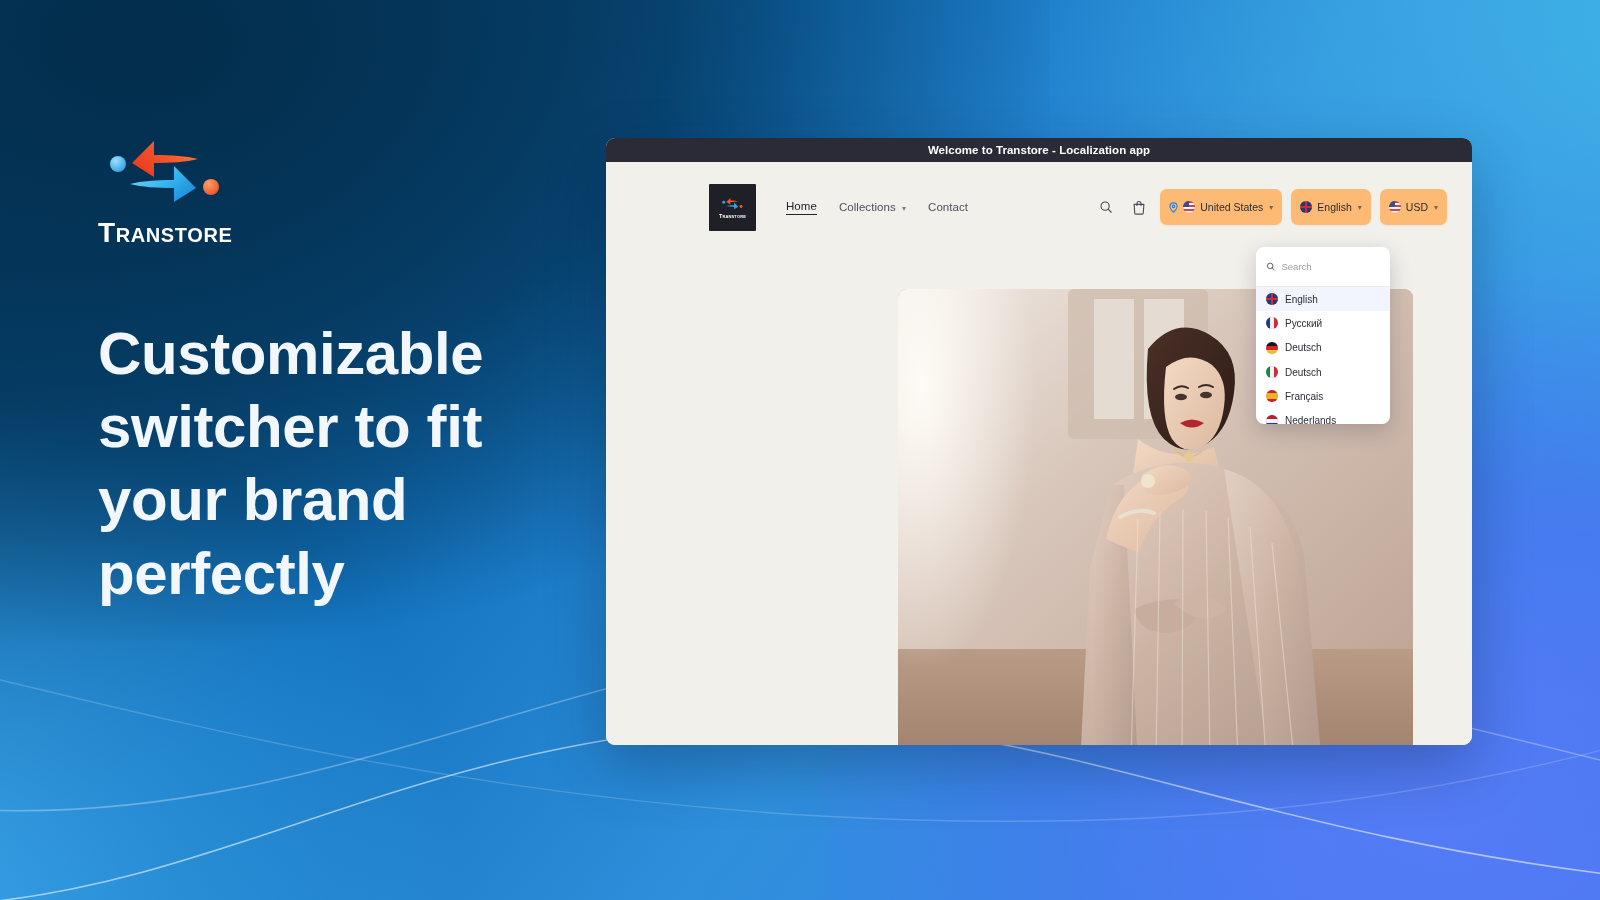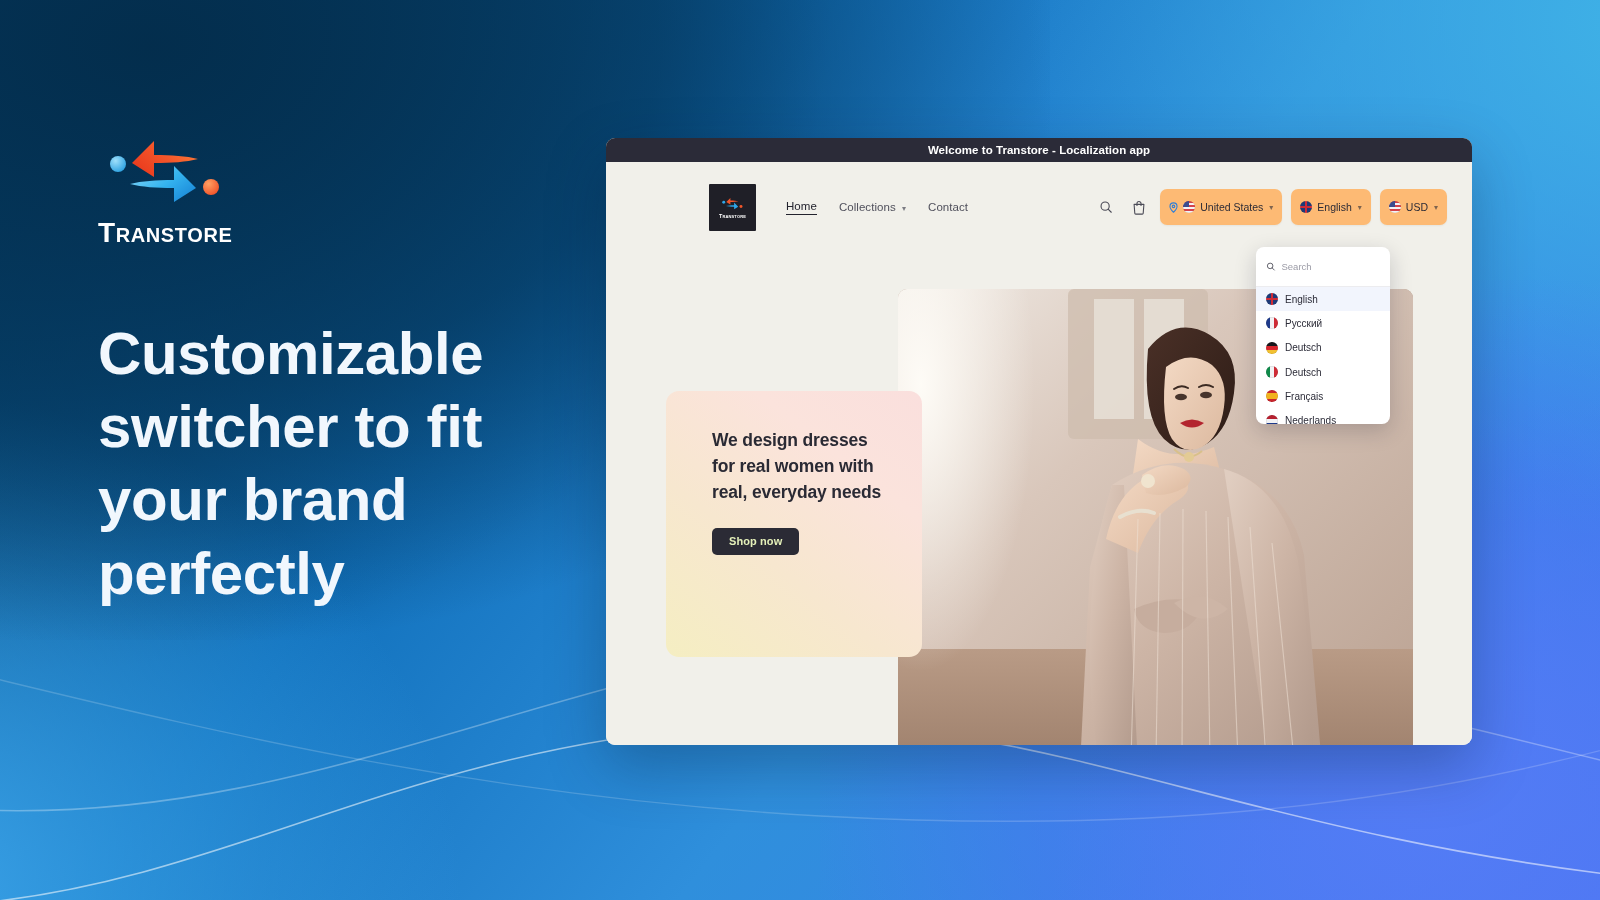--- a/index.html
+++ b/index.html
@@ -520,24 +520,20 @@
               <path d="M285 220 L284 470"></path>
                 <path d="M308 222 L312 470"></path>
               <path d="M330 228 L340 470"></path>
                 <path d="M352 238 L368 470"></path>
               <path d="M374 254 L396 470"></path>
             </g>
           </g>
         </svg>
       </div>
 
-      <div class="hero-card">
-        <div class="hero-title">We design dresses for real women with real, everyday needs</div>
-        <button class="hero-btn">Shop now</button>
-      </div>
 
       <div class="lang-dropdown">
 
         <div class="dd-search">
           <svg width="11" height="11" viewBox="0 0 24 24" fill="none" stroke="#4b4b57" stroke-width="2.2">
             <circle cx="10.5" cy="10.5" r="7"></circle>
               <line x1="15.6" y1="15.6" x2="21" y2="21" stroke-linecap="round"></line>
           </svg>
           <input type="text" placeholder="Search" style="">
         </div>

